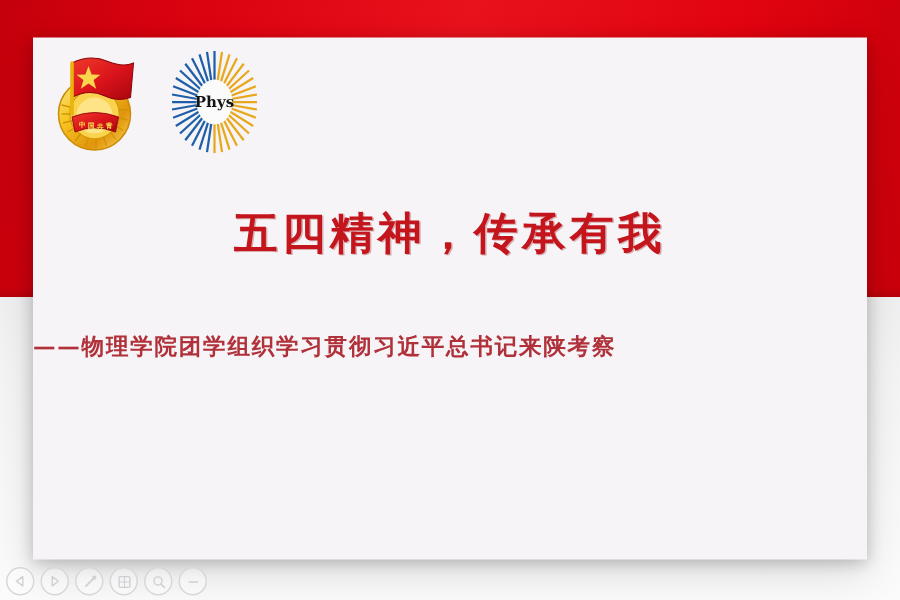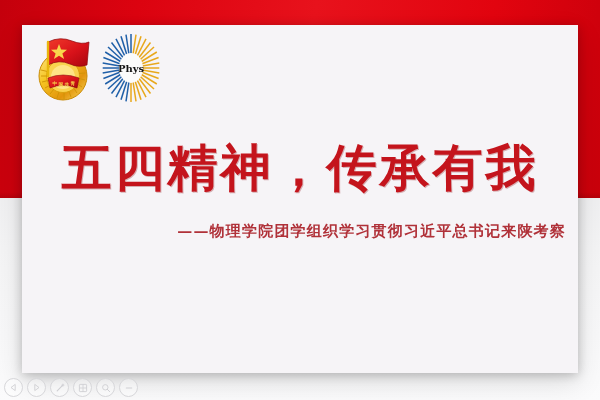--- a/index.html
+++ b/index.html
@@ -51,49 +51,48 @@
     box-shadow: 0 2px 10px rgba(0,0,0,0.22), 0 10px 26px rgba(0,0,0,0.12);
   }
 
   
   .logo-row {
     position: absolute;
     left: 10px;
     top: 6px;
     display: flex;
     align-items: center;
-    gap: 4px;
+    gap: 16px;
   }
   .logo-cyl { width: 64px; height: 72px; display: block; }
   .logo-phys { width: 62px; height: 74px; display: block; }
 
   
   .title-block {
     position: absolute;
     left: 0; right: 0;
     top: 112px;
     text-align: center;
   }
   .main-title {
     font-family: "DejaVu Sans", "Liberation Sans", sans-serif;
-    font-size: 50px;
+    font-size: 29px;
     font-weight: bold;
     letter-spacing: 3px;
     color: #c4141c;
     line-height: 1.25;
     text-shadow: 1px 1px 0 rgba(140,10,16,0.30);
     white-space: nowrap;
   }
 
   .subtitle-block {
     position: absolute;
-    left: 0; right: 12px;
+    left: 0; right: 0;
     top: 190px;
-    text-align: right;
-    margin-left: 43px;
+    text-align: left;
   }
   .sub-line {
     font-family: "DejaVu Serif", "Liberation Serif", serif;
     font-size: 15px;
     font-weight: bold;
     color: #b03139;
     letter-spacing: 1.2px;
     line-height: 2.15;
     white-space: nowrap;
   }

